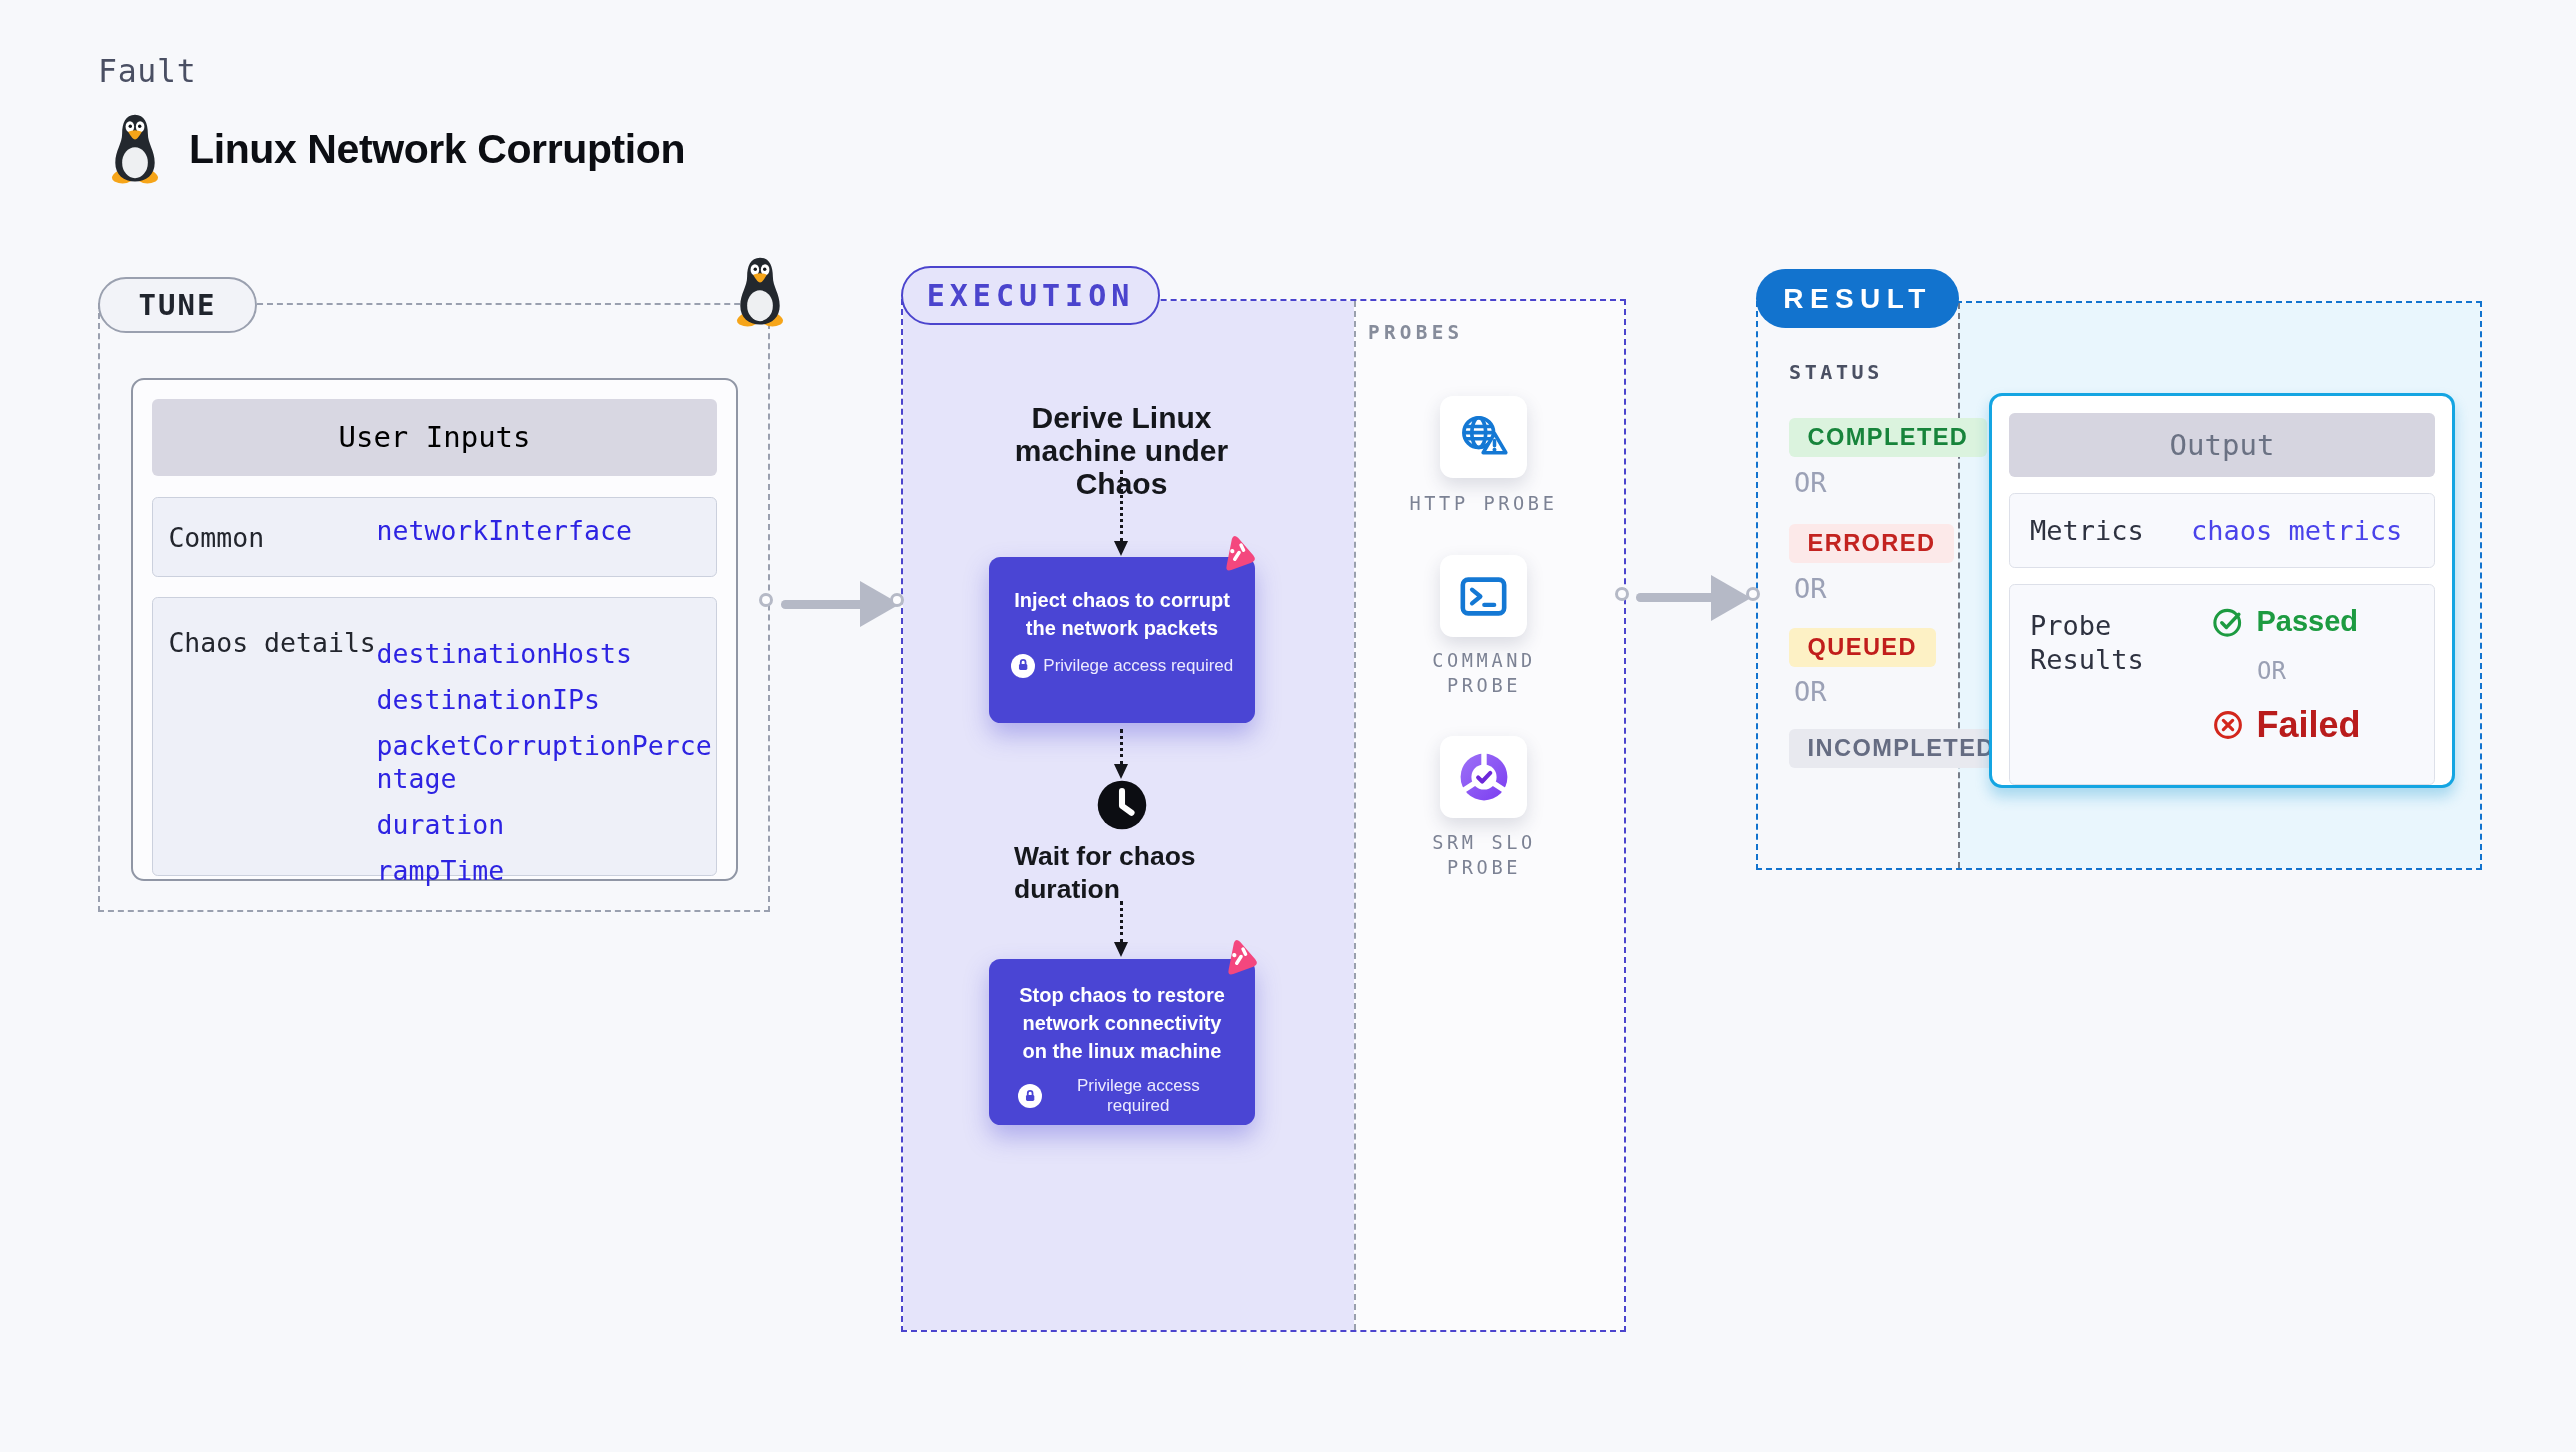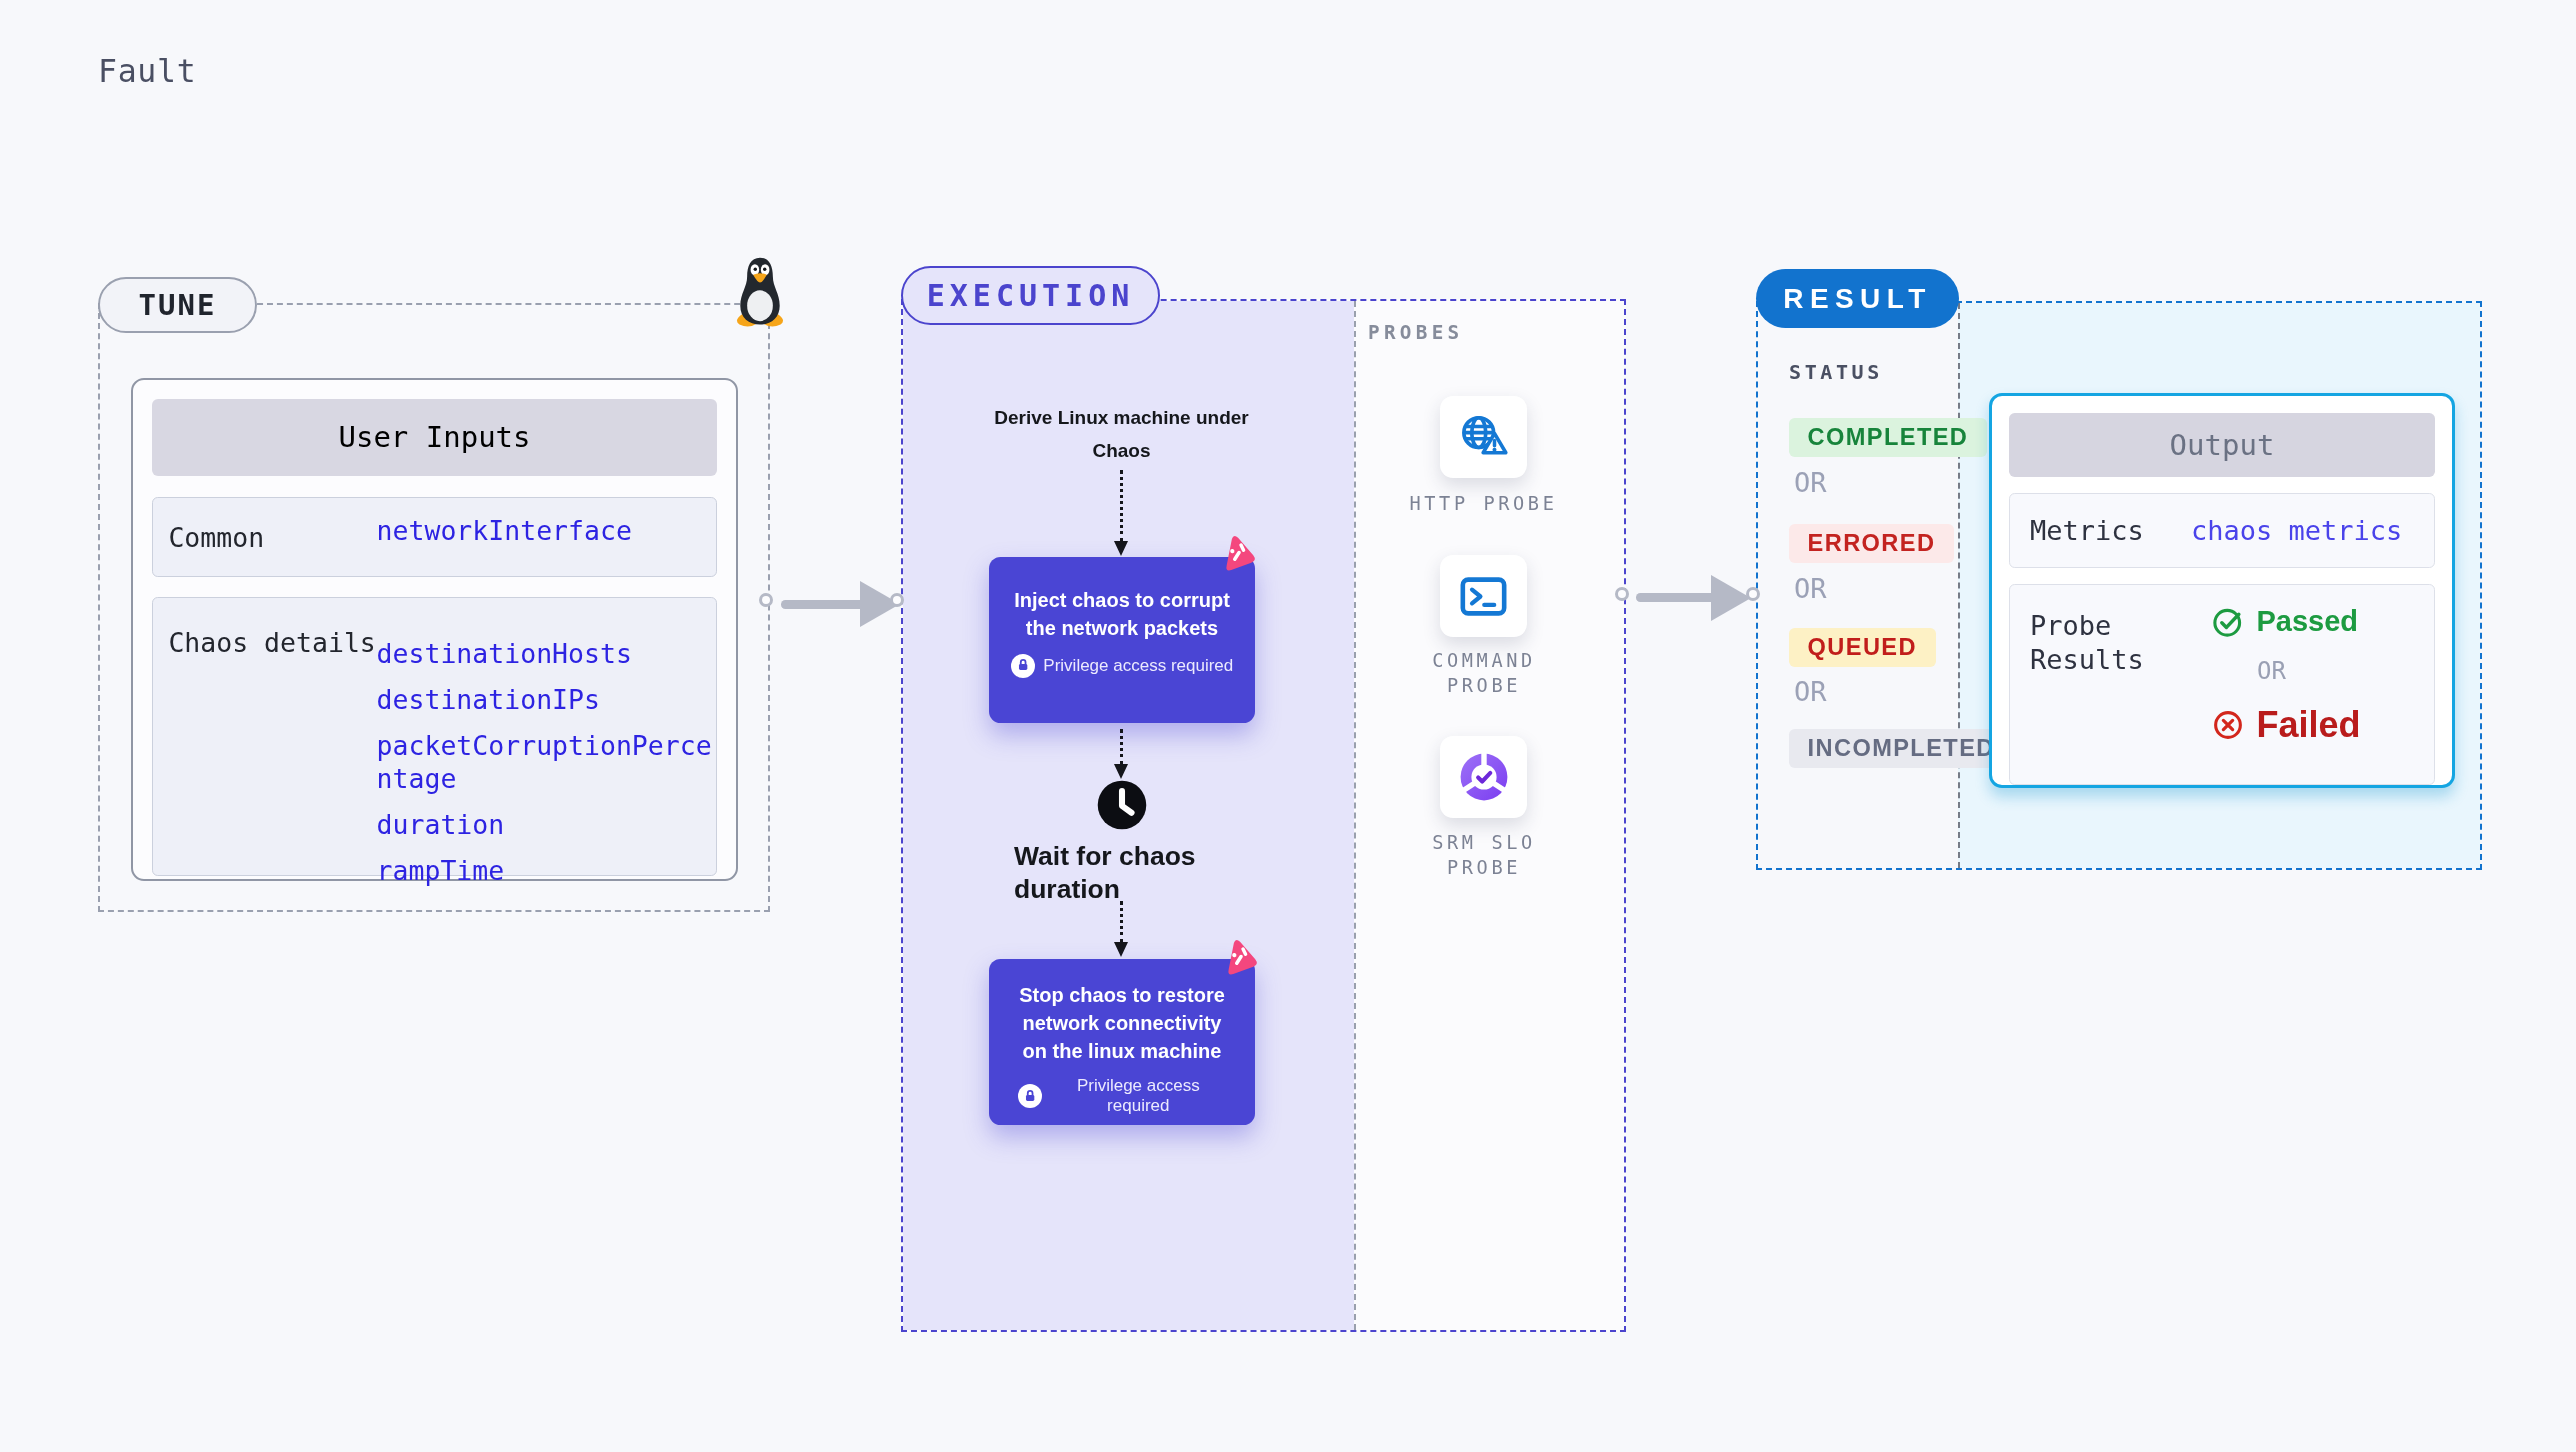--- a/index.html
+++ b/index.html
@@ -45,21 +45,21 @@
                border-left:40px solid #b5b9c6; z-index:3; }
   .conn-dot { position:absolute; width:14.3px; height:14.3px; border:3.6px solid #b5b9c6; background:#fcfcfe; border-radius:50%; z-index:5; }
 
   
   .exec-box { position:absolute; left:901px; top:299px; width:725px; height:1033px; border:2.9px dashed #4b44cd; background:#fbfbfd; }
   .exec-lavender { position:absolute; left:0; top:0; width:451px; height:100%; background:#e5e4fa; }
   .exec-sep { position:absolute; left:451px; top:0; height:100%; border-left:2.1px dashed #9aa0ad; }
   .probes-title { position:absolute; left:465px; top:20px; font-size:19.3px; font-weight:600; color:#868c9b; letter-spacing:4.3px; }
 
   .derive-text { position:absolute; left:971px; top:401px; width:301px; text-align:center;
-                 font-size:19px; line-height:33px; font-weight:700; color:#15171c; z-index:2; }
+                 font-size:30px; line-height:33px; font-weight:700; color:#15171c; z-index:2; }
   .wait-text { position:absolute; left:1014px; top:840px; width:215px; text-align:left;
                font-size:26.5px; line-height:33px; font-weight:700; color:#15171c; z-index:2; }
 
   .dotted-arrow { position:absolute; width:0; border-left:3.6px dotted #15161b; z-index:2; }
   .dotted-arrow::after { content:""; position:absolute; left:-9.3px; bottom:-14.3px; width:0; height:0;
                          border-left:7.9px solid transparent; border-right:7.9px solid transparent; border-top:15px solid #15161b; }
 
   .chaos-step { position:absolute; width:266px; background:#4a45d4; border-radius:11.5px; z-index:2;
                 box-shadow:0 11.5px 24px rgba(74,69,212,0.35); color:#fff; text-align:center; }
   .chaos-step1 { left:989px; top:557px; height:166px; padding:29px 10px 0 10px; }
@@ -111,20 +111,34 @@
   .res-passed { color:#1d9b41; font-size:29px; font-weight:700; }
   .res-failed { color:#b91c1c; font-size:36px; font-weight:700; }
   .res-or { margin:18.6px 0 18.6px 46px; font-size:24px; color:#9aa0b4; }
 </style>
 </head>
 <body>
 
 <div class="canvas">
 
   <div class="fault-label mono">Fault</div>
+  <div class="title-row">
+    <svg class="tux" viewBox="0 0 70 84">
+      <path d="M14 68 Q4 75 11 80 Q22 85 31 79 L33 71 Z" fill="#f6a519"></path>
+      <path d="M56 68 Q66 75 59 80 Q48 85 39 79 L37 71 Z" fill="#f6a519"></path>
+      <path d="M35 2 C24 2 20 12 20 24 C20 36 12 44 12 58 C12 72 22 80 35 80 C48 80 58 72 58 58 C58 44 50 36 50 24 C50 12 46 2 35 2 Z" fill="#23282e"></path>
+      <ellipse cx="35" cy="58" rx="15" ry="18" fill="#eef0f2"></ellipse>
+      <ellipse cx="29" cy="16" rx="5" ry="6.5" fill="#ffffff"></ellipse>
+      <ellipse cx="41" cy="16" rx="5" ry="6.5" fill="#ffffff"></ellipse>
+      <circle cx="29.5" cy="15.5" r="2" fill="#14171a"></circle>
+      <circle cx="40.5" cy="15.5" r="2" fill="#14171a"></circle>
+      <path d="M27 22 Q35 18 43 22 Q38 31 35 31 Q32 31 27 22 Z" fill="#f6a519"></path>
+    </svg>
+    <h1>Linux Network Corruption</h1>
+  </div>
 
   <div class="tune-box"></div>
   <div class="pill pill-tune mono">TUNE</div>
   <svg class="tux tune-tux" viewBox="0 0 70 84" width="60" height="70">
     <path d="M14 68 Q4 75 11 80 Q22 85 31 79 L33 71 Z" fill="#f6a519"></path>
     <path d="M56 68 Q66 75 59 80 Q48 85 39 79 L37 71 Z" fill="#f6a519"></path>
     <path d="M35 2 C24 2 20 12 20 24 C20 36 12 44 12 58 C12 72 22 80 35 80 C48 80 58 72 58 58 C58 44 50 36 50 24 C50 12 46 2 35 2 Z" fill="#23282e"></path>
     <ellipse cx="35" cy="58" rx="15" ry="18" fill="#eef0f2"></ellipse>
     <ellipse cx="29" cy="16" rx="5" ry="6.5" fill="#ffffff"></ellipse>
     <ellipse cx="41" cy="16" rx="5" ry="6.5" fill="#ffffff"></ellipse>

